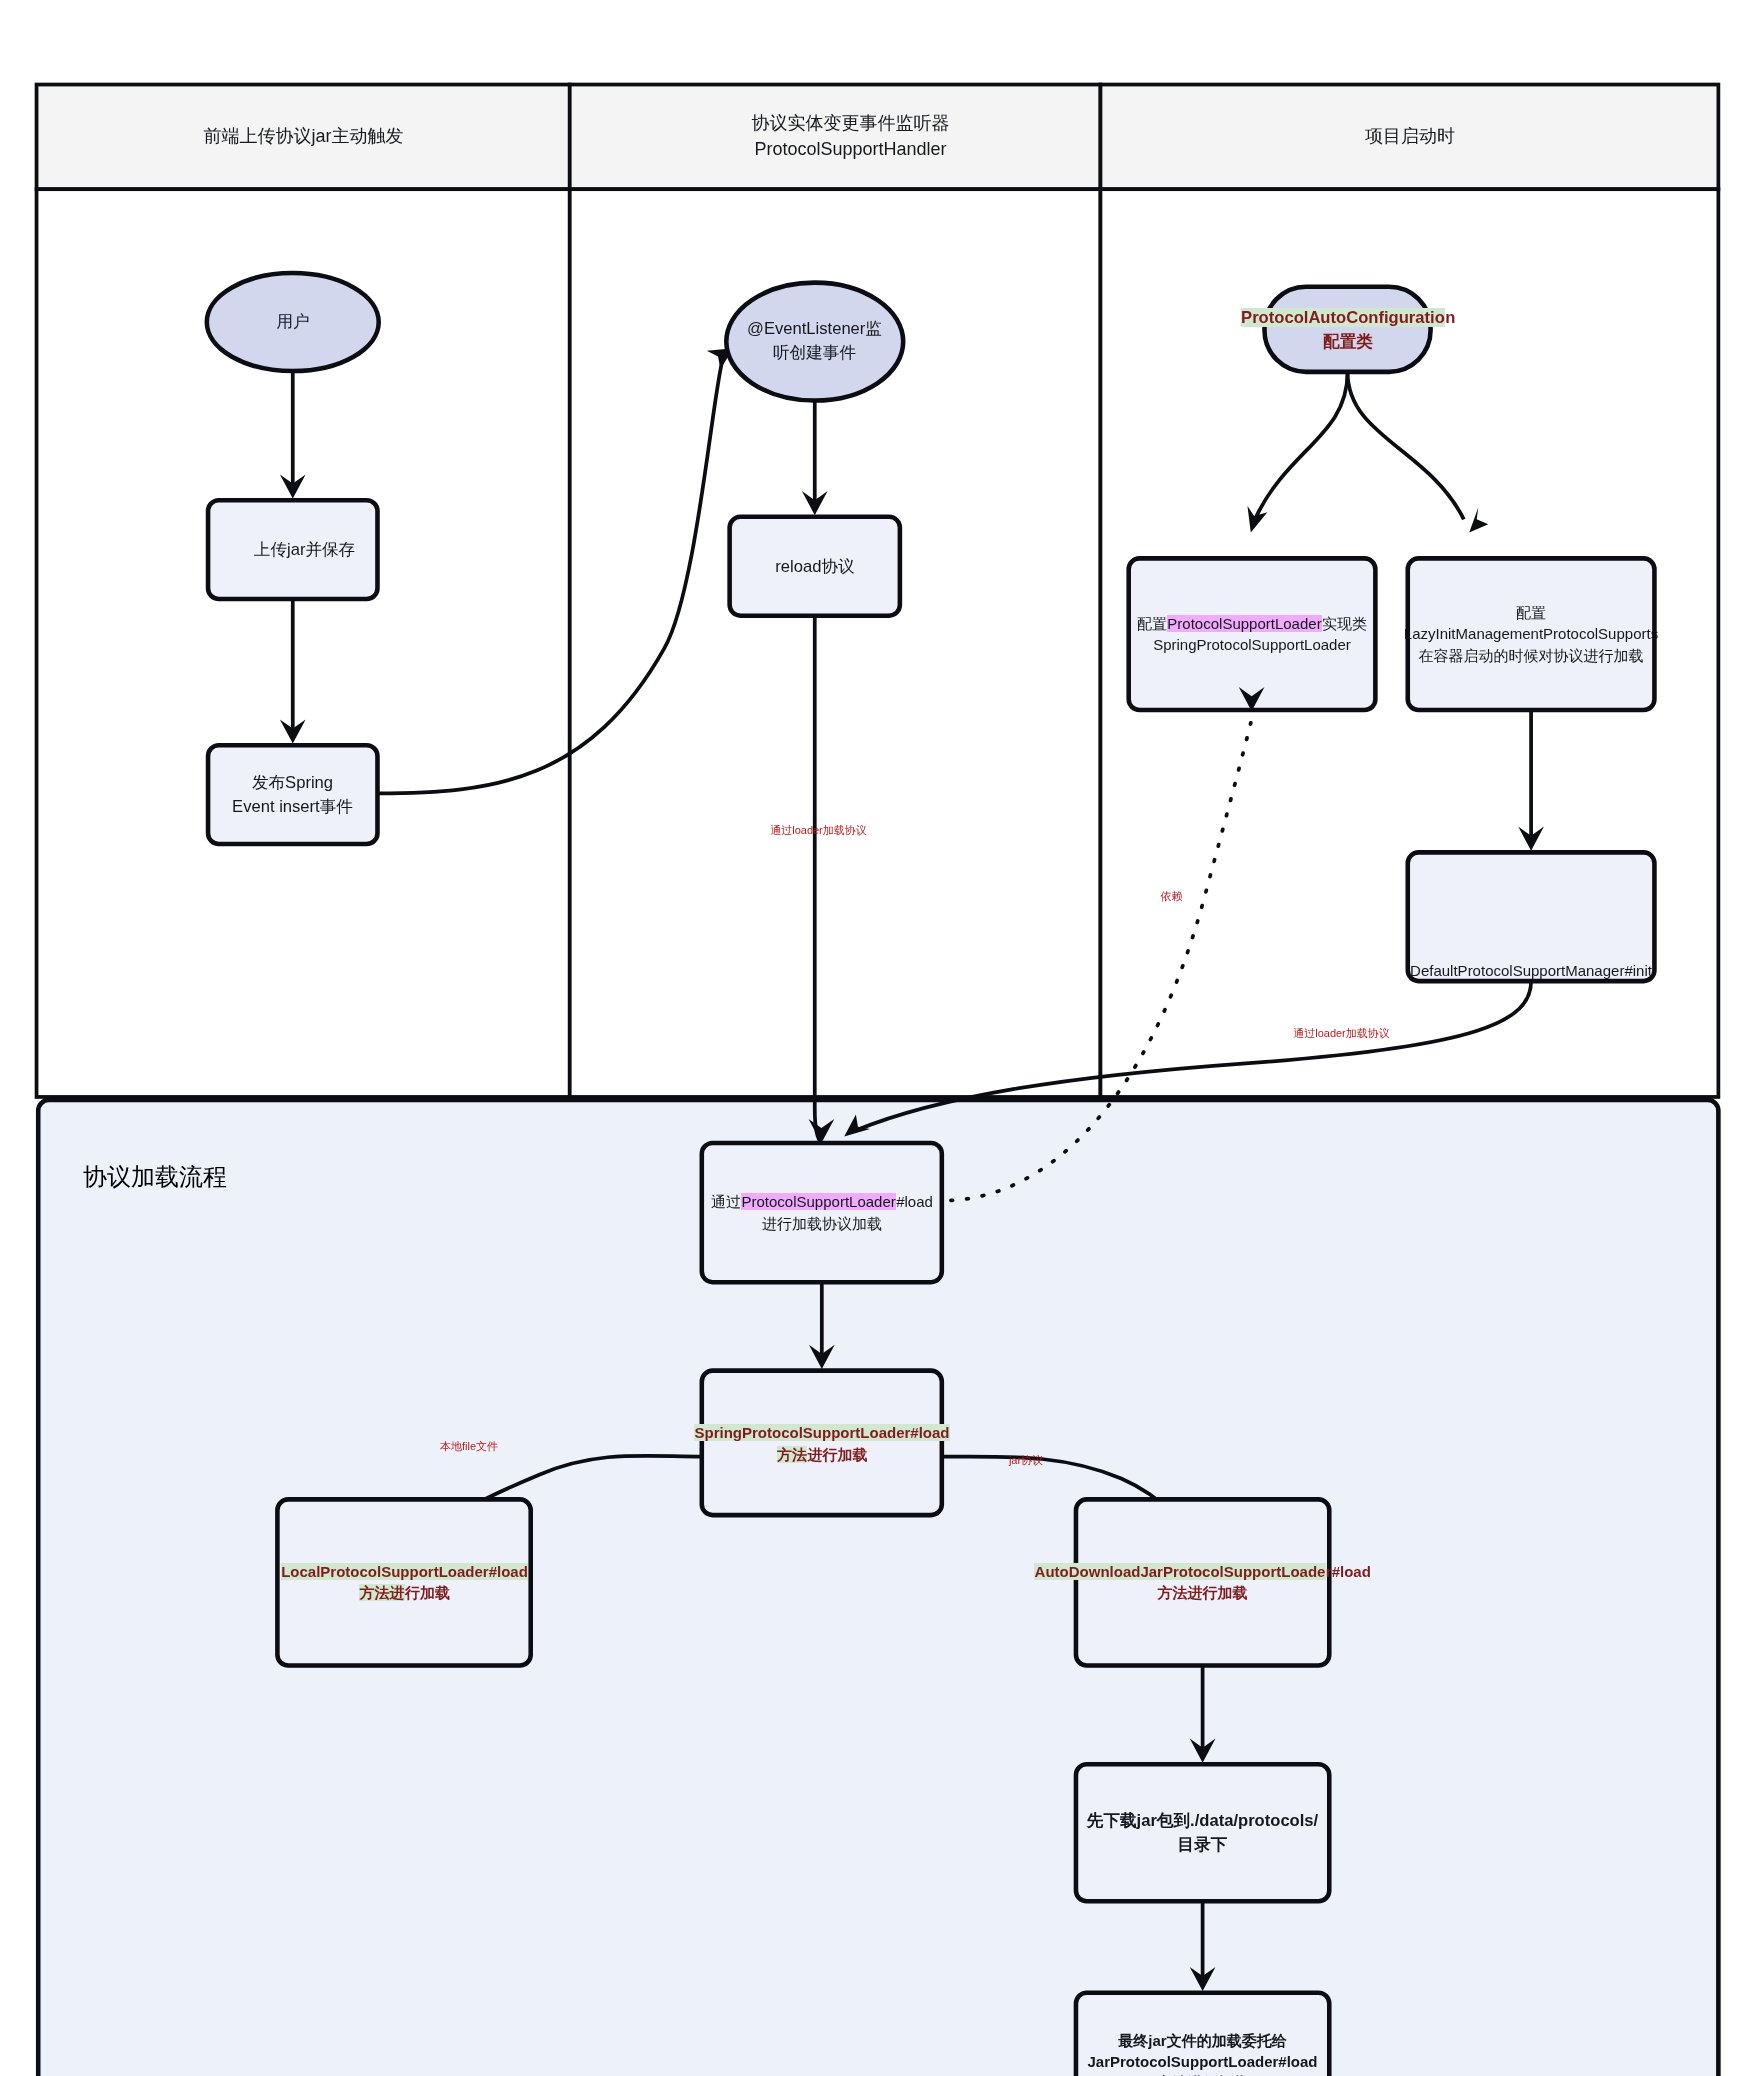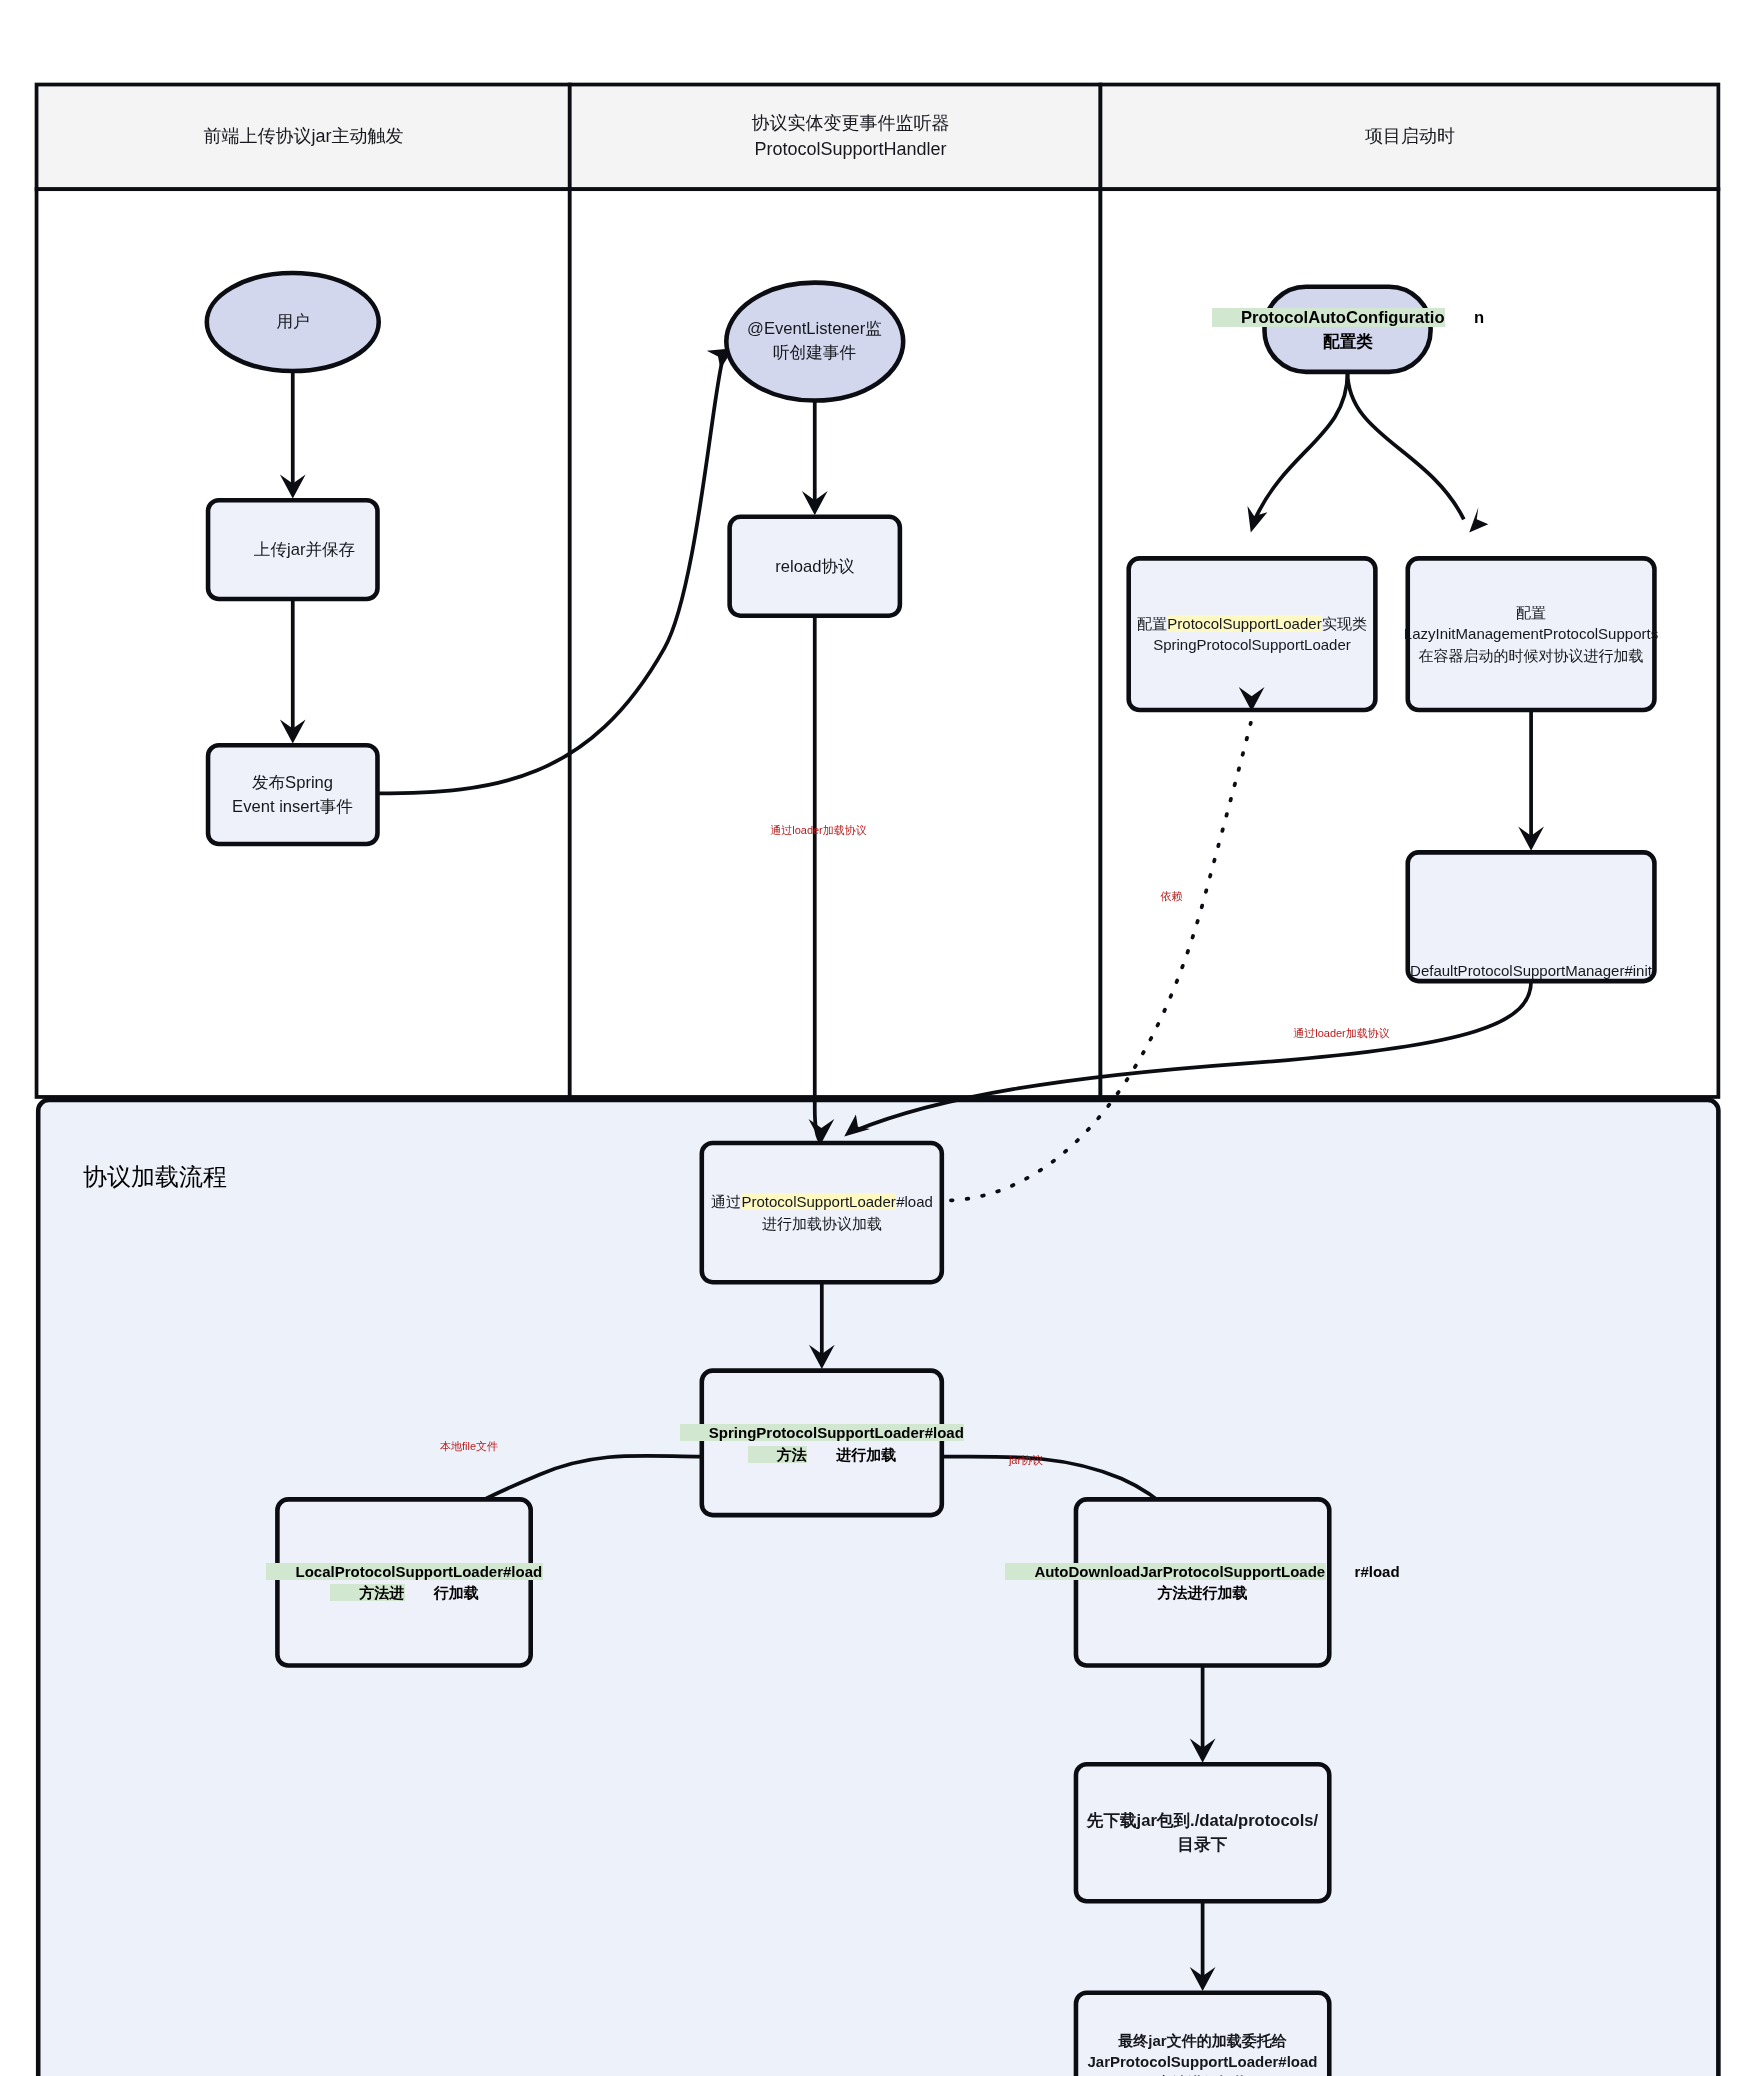--- a/index.html
+++ b/index.html
@@ -16,23 +16,23 @@
 
   .lbl{position:absolute;box-sizing:border-box;display:flex;align-items:center;
        justify-content:center;text-align:center;color:#16181d;line-height:1.42;
        font-family:"Liberation Sans","DejaVu Sans",sans-serif;pointer-events:none;}
   .lane-title{font-size:18px;color:#16181d;}
   .panel-title{font-size:24px;color:#000000;justify-content:flex-start;}
   .node-t{font-size:16.6px;}
   .node-t.sm{font-size:15px;}
   .node-t.bold{font-weight:bold;}
   .edge-t{font-size:11px;color:#b91c1c;white-space:nowrap;}
-  .hl-y{background:#fef9c3;padding:0 0.4px;box-decoration-break:clone;-webkit-box-decoration-break:clone;}
+  .hl-y{background:#f0abfc;padding:0 0.4px;box-decoration-break:clone;-webkit-box-decoration-break:clone;}
   .hl-g{background:#d2e7cf;padding:0 0.4px;box-decoration-break:clone;-webkit-box-decoration-break:clone;}
-  .bl{color:#000000;font-weight:bold;padding-left:29px;}
+  .bl{color:#7f1d1d;font-weight:bold;}
 </style>
 </head>
 <body>
 
 <div id="stage">
 
 <svg id="canvas" viewBox="0 0 4231 7724" xmlns="http://www.w3.org/2000/svg">
 
   <rect class="hdrcell" x="88" y="203" width="1284" height="252"></rect>
   <rect class="hdrcell" x="1372" y="203" width="1278" height="252"></rect>

